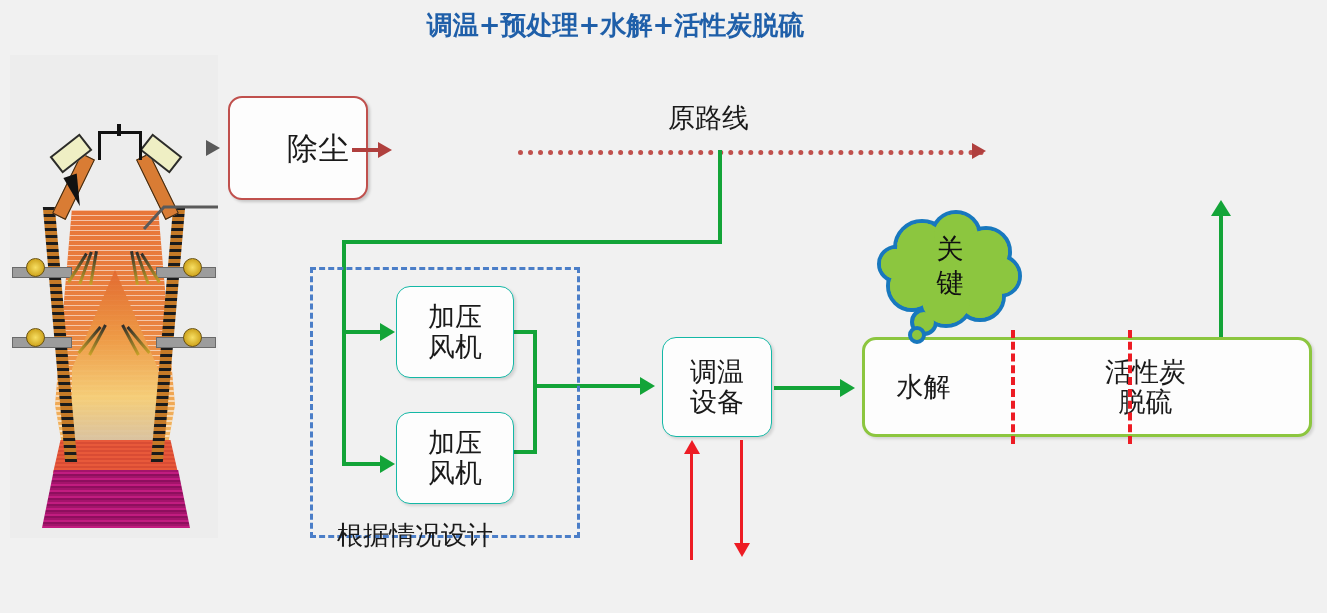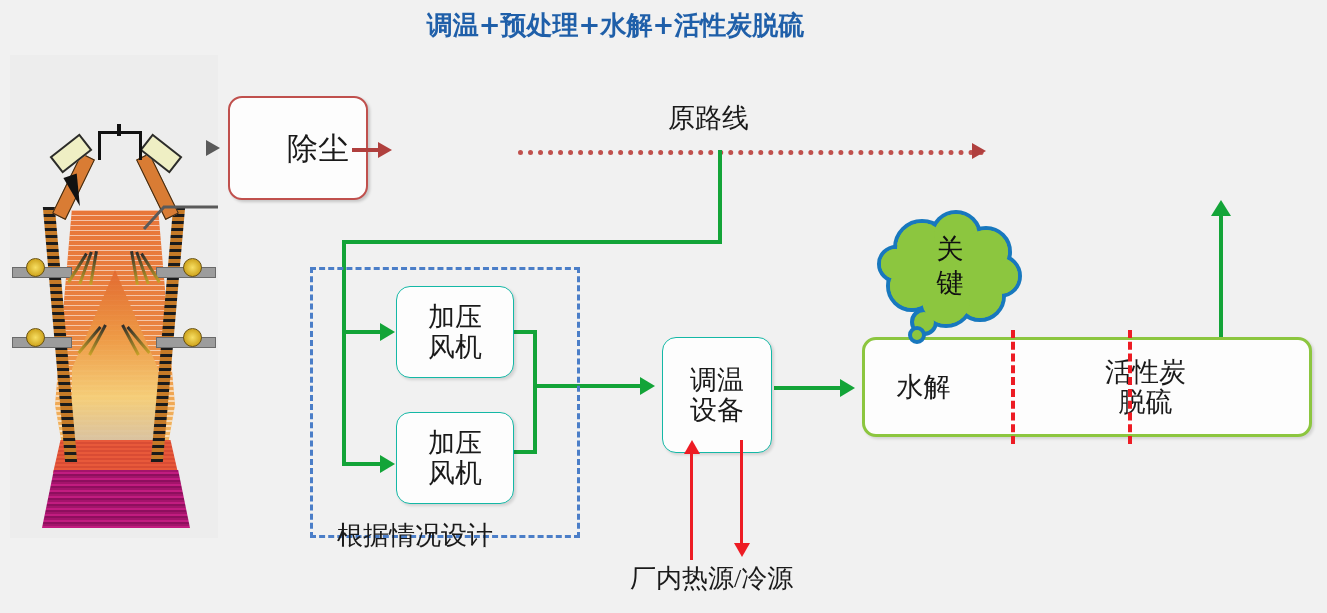--- a/index.html
+++ b/index.html
@@ -41,21 +41,21 @@
     box-shadow:2px 2px 3px rgba(0,0,0,.13);
   }
 
   #box-dedust{left:228px;top:96px;width:140px;height:104px;font-size:31px;padding-left:40px;}
   #box-trt{left:392px;top:96px;width:126px;height:104px;font-size:31px;
            font-family:"Liberation Serif","DejaVu Serif",serif;}
   #box-gas{left:988px;top:96px;width:325px;height:104px;font-size:30px;}
 
   #box-fan1{left:396px;top:286px;width:118px;height:92px;font-size:27px;}
   #box-fan2{left:396px;top:412px;width:118px;height:92px;font-size:27px;}
-  #box-temp{left:662px;top:337px;width:110px;height:116px;font-size:27px;}
+  #box-temp{left:662px;top:337px;width:110px;height:100px;font-size:27px;}
 
   
   #box-process{
     left:862px;top:337px;width:450px;height:100px;
     border:3px solid #8CC63F;border-radius:14px;background:#fdfdfd;
     position:absolute;box-sizing:border-box;
     box-shadow:2px 2px 3px rgba(0,0,0,.13);
     display:flex;
   }
   #box-process .seg{
@@ -75,21 +75,21 @@
   #div1{left:1011px;top:330px;height:114px;}
   #div2{left:1128px;top:330px;height:114px;}
 
   
   #dash-region{
     position:absolute;left:310px;top:267px;width:270px;height:271px;
     border:3px dashed #4B7EC8;box-sizing:border-box;
   }
   .plain-label{
     position:absolute;
-    font-family:Liberation Serif, serif;
+    font-family:Liberation Mono, monospace;
     font-size:26px;color:#1a1a1a;white-space:nowrap;
   }
   #label-design{left:337px;top:518px;}
   #label-source{left:630px;top:561px;}
   #label-route{left:668px;top:100px;font-size:27px;}
 
   
   #furnace{
     position:absolute;left:10px;top:55px;width:208px;height:483px;
     background:#ededed;overflow:hidden;
@@ -291,21 +291,20 @@
 风机</div>
   <div class="plain-label" id="label-design">根据情况设计</div>
 
   <div class="box green" id="box-temp">调温
 设备</div>
 
   <div class="vline rv" style="left:690px;top:452px;height:108px;"></div>
   <div class="arrow ar-up-r" style="left:684px;top:440px;"></div>
   <div class="vline rv" style="left:740px;top:440px;height:104px;"></div>
   <div class="arrow ar-down-r" style="left:734px;top:543px;"></div>
-  <div class="plain-label" id="label-source">厂内热源/冷源</div>
 
   <div id="box-process">
     <div class="seg s2">水解</div>
     <div class="seg s3">活性炭
 脱硫</div>
   </div>
   <div class="divider" id="div1"></div>
   <div class="divider" id="div2"></div>
 
   <div id="cloud">

